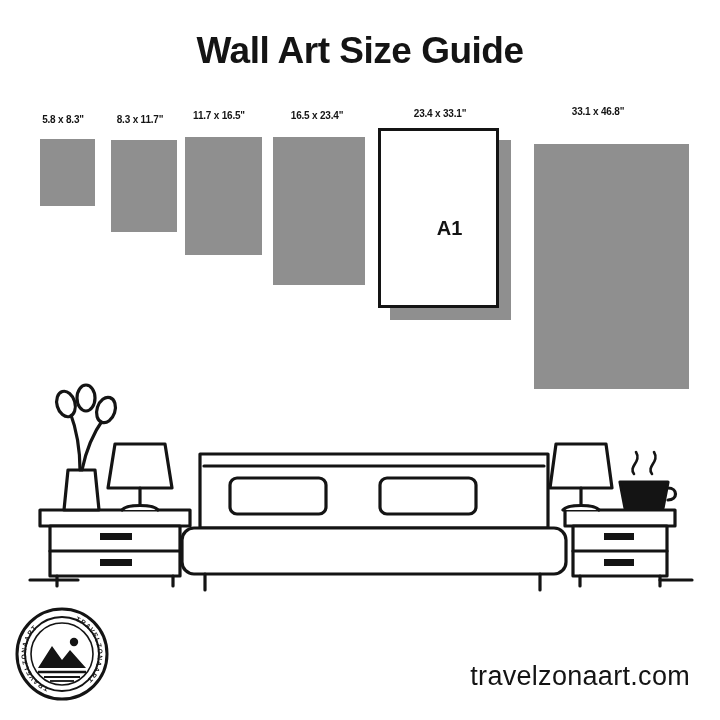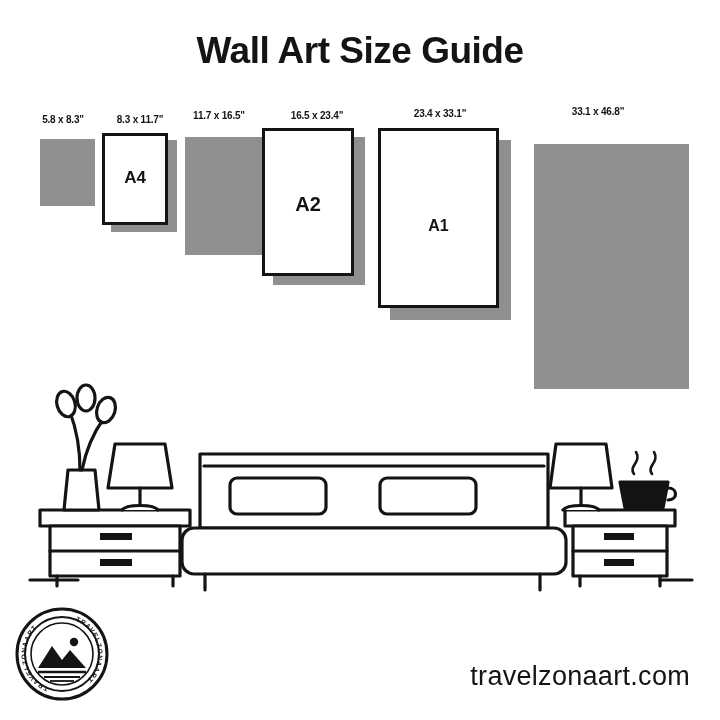--- a/index.html
+++ b/index.html
@@ -117,43 +117,37 @@
   <div id="frames">
 
     <div class="frame-wrap" style="left:32px; top:0px; width:62px; height:90px;">
       <div class="frame-dim" style="top:4px;">5.8 x 8.3"</div>
       <div class="frame-shadow" style="left:8px; top:29px; width:55px; height:67px;"></div>
     </div>
 
     <div class="frame-wrap" style="left:102px; top:0px; width:80px; height:118px;">
       <div class="frame-dim" style="top:4px; left:38px;">8.3 x 11.7"</div>
       <div class="frame-shadow" style="left:9px; top:30px; width:66px; height:92px;"></div>
-      <div class="frame-box" style="left:0px; top:23px; width:66px; height:92px;">
-        <div class="frame-label" style="top:32px; font-size:17px;">A4</div>
-      </div>
     </div>
 
     <div class="frame-wrap" style="left:175px; top:0px; width:92px; height:150px;">
       <div class="frame-dim" style="top:0px; left:44px;">11.7 x 16.5"</div>
       <div class="frame-shadow" style="left:10px; top:27px; width:77px; height:118px;"></div>
     </div>
 
     <div class="frame-wrap" style="left:262px; top:0px; width:110px; height:180px;">
       <div class="frame-dim" style="top:0px; left:55px;">16.5 x 23.4"</div>
       <div class="frame-shadow" style="left:11px; top:27px; width:92px; height:148px;"></div>
-      <div class="frame-box" style="left:0px; top:18px; width:92px; height:148px;">
-        <div class="frame-label" style="top:62px; font-size:20px;">A2</div>
-      </div>
     </div>
 
     <div class="frame-wrap" style="left:378px; top:0px; width:140px; height:210px;">
       <div class="frame-dim" style="top:-2px; left:62px;">23.4 x 33.1"</div>
       <div class="frame-shadow" style="left:12px; top:30px; width:121px; height:180px;"></div>
       <div class="frame-box" style="left:0px; top:18px; width:121px; height:180px;">
-        <div class="frame-label" style="top:86px; font-size:16px;">A1</div>
+        <div class="frame-label" style="top:86px; font-size:20px;margin-left:11px;">A1</div>
       </div>
     </div>
 
     <div class="frame-wrap" style="left:520px; top:0px; width:180px; height:285px;">
       <div class="frame-dim" style="top:-4px; left:78px;">33.1 x 46.8"</div>
       <div class="frame-shadow" style="left:14px; top:34px; width:155px; height:245px;"></div>
     </div>
 
   </div>
 

